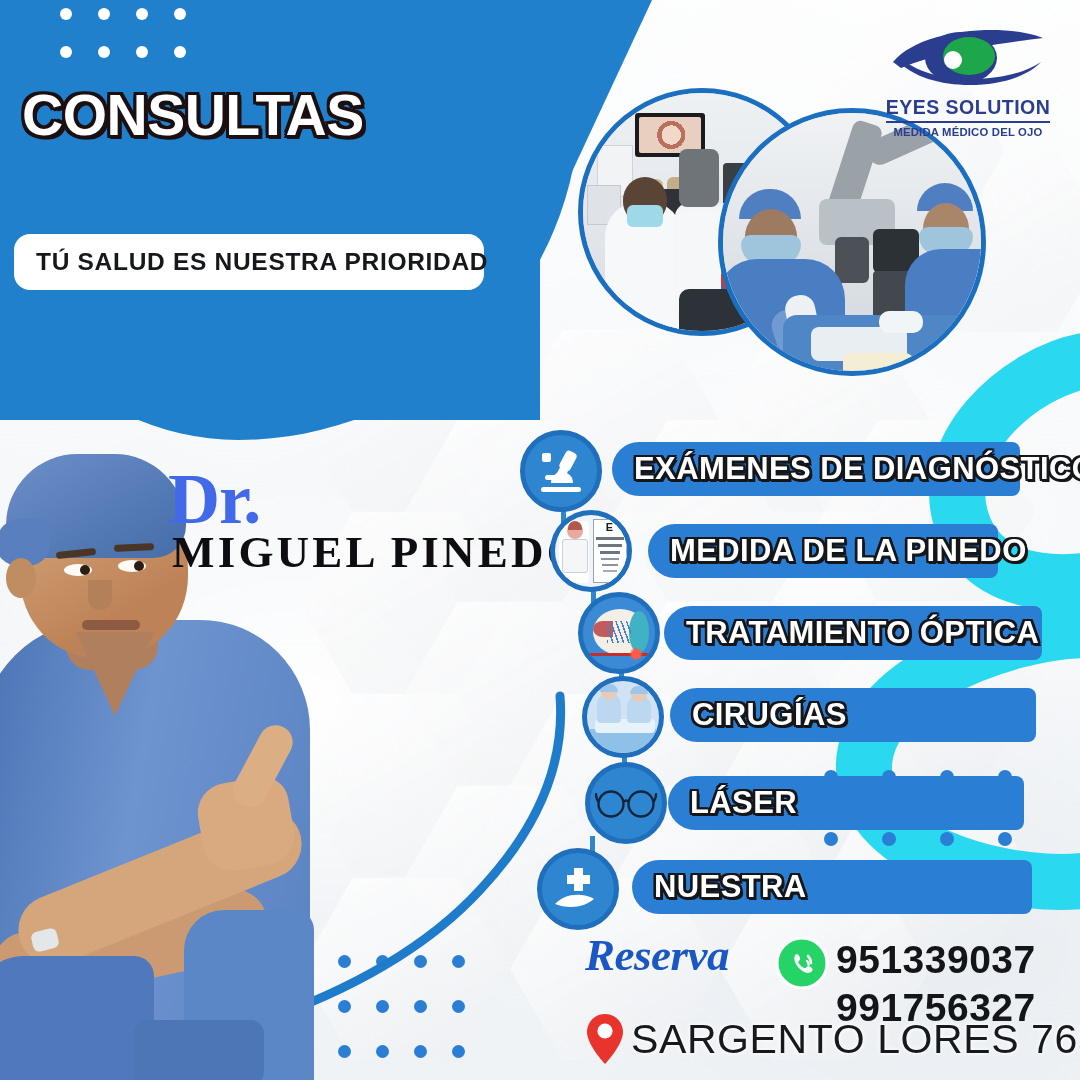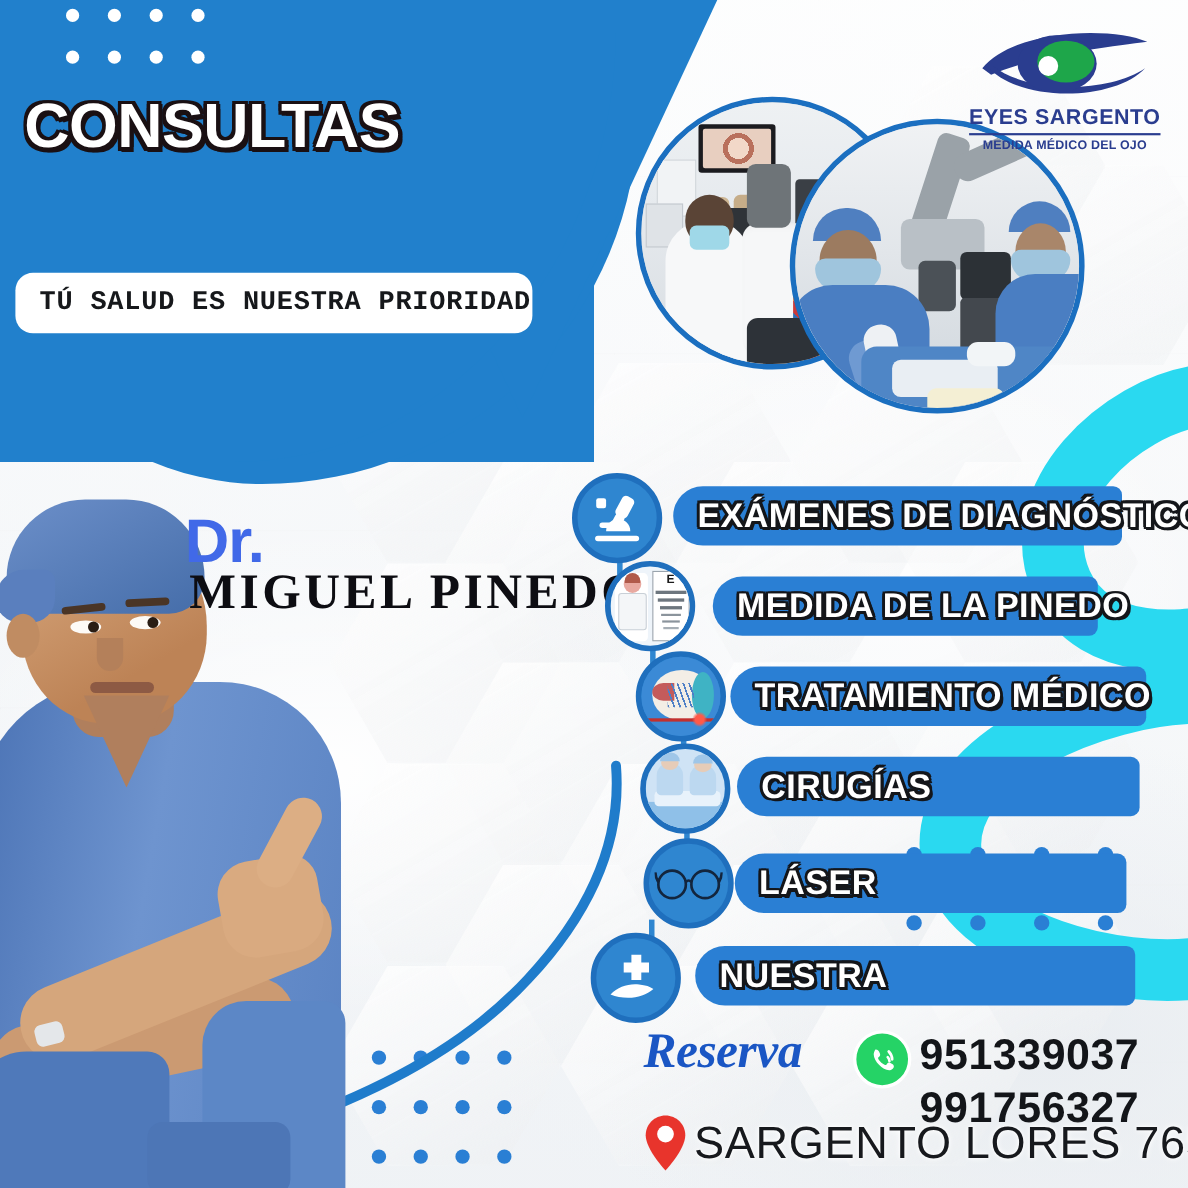--- a/index.html
+++ b/index.html
@@ -79,26 +79,25 @@
     text-transform:uppercase;
     font-family:"Liberation Sans", sans-serif;
     text-shadow:
       4px 4px 0 #1a1013, -3px -3px 0 #1a1013, 3px -3px 0 #1a1013,
       -3px 3px 0 #1a1013, 0 4px 0 #1a1013, 4px 0 0 #1a1013,
       0 -3px 0 #1a1013, -3px 0 0 #1a1013;
   }
   .headline .l2 { display:block; }
 
   .subpill {
-    position:absolute; left:14px; top:248px;
+    position:absolute; left:14px; top:234px;
     background:#ffffff;
     border-radius:16px;
     padding:14px 22px 14px 22px;
     width:470px;
-    font-family:Liberation Mono, monospace;
   }
   .subpill span {
     font-size:24.5px;
     font-weight:800;
     letter-spacing:.7px;
     color:#16181b;
     white-space:nowrap;
   }
 
   
@@ -127,23 +126,23 @@
     background:#cfd8e0;
   }
   .photo .inner { position:absolute; inset:0; }
 
   
   .swoosh { position:absolute; right:-10px; top:330px; width:300px; height:620px; }
 
   
   .drname { position:absolute; left:168px; top:466px; }
   .drname .dr {
-    font-size:56px; font-weight:800; color:#4169e8;
+    font-size:72px; font-weight:800; color:#4169e8;
     line-height:.92; letter-spacing:-1px;
-    font-family:Liberation Sans, sans-serif;
+    font-family:Liberation Serif, serif;
   }
   .drname .full {
     font-family:"Liberation Serif", serif;
     font-size:45px; font-weight:700; color:#0d0d12;
     letter-spacing:3.2px; line-height:1;
     margin-top:-2px; margin-left:4px;
   }
 
   
   .svc { position:absolute; }
@@ -356,21 +355,21 @@
   </div>
 
   <div class="logo">
     <svg width="170" height="78" viewBox="0 0 170 78">
       <path d="M10 46 C 40 10, 128 8, 160 22 C 128 26, 60 34, 18 52 Z" fill="#2a3d8f"></path>
       <path d="M14 44 C 44 78, 130 76, 158 46 C 126 68, 52 70, 20 44 Z" fill="#2a3d8f"></path>
       <ellipse cx="78" cy="42" rx="36" ry="26" fill="#2a3d8f"></ellipse>
       <ellipse cx="86" cy="40" rx="26" ry="19" fill="#1ea64a"></ellipse>
       <circle cx="70" cy="44" r="9" fill="#ffffff"></circle>
     </svg>
-    <span class="lname">EYES SARGENTO</span>
+    <span class="lname">EYES SOLUTION</span>
     <span class="lsub">MEDIDA MÉDICO DEL OJO</span>
   </div>
 
   <div style="position:absolute;left:-16px;top:440px;width:370px;height:640px;">
 
     <div style="position:absolute;left:-4px;top:180px;width:330px;height:460px;background:linear-gradient(100deg,#4a72b4 0%,#6e94cf 45%,#5a83c3 100%);border-radius:120px 110px 0 0;"></div>
 
     <div style="position:absolute;left:82px;top:150px;width:92px;height:80px;background:#b07f5d;border-radius:24px;"></div>
 
     <div style="position:absolute;left:36px;top:40px;width:168px;height:178px;background:linear-gradient(150deg,#d8a87e,#bd8356 70%);border-radius:50% 50% 46% 46%;"></div>
@@ -451,21 +450,21 @@
         <div style="position:absolute;left:45px;top:38px;width:20px;height:3px;background:#6d767e;"></div>
         <div style="position:absolute;left:46px;top:45px;width:18px;height:2px;background:#8b949c;"></div>
         <div style="position:absolute;left:47px;top:51px;width:16px;height:2px;background:#8b949c;"></div>
         <div style="position:absolute;left:48px;top:57px;width:14px;height:2px;background:#a6aeb5;"></div>
       </div>
     </div>
   </div>
 
   <div class="svc">
     <div class="bar" style="left:664px;top:606px;width:378px;padding-left:22px;">
-      <span>TRATAMIENTO MÉDICO</span>
+      <span>TRATAMIENTO ÓPTICA</span>
     </div>
     <div class="bubble" style="left:578px;top:592px;">
       <div style="position:relative;width:76px;height:76px;background:#3b8ad6;">
         <div style="position:absolute;left:10px;top:14px;width:54px;height:46px;background:#f3eee6;border-radius:50%;"></div>
         <div style="position:absolute;left:46px;top:16px;width:20px;height:42px;background:#3fb3c4;border-radius:50%;"></div>
         <div style="position:absolute;left:10px;top:26px;width:20px;height:16px;background:#c45b5b;border-radius:50% 0 0 50%;"></div>
         <div style="position:absolute;left:24px;top:26px;width:24px;height:22px;background:repeating-linear-gradient(70deg,#4e7fc6 0 1.5px,transparent 1.5px 5px);"></div>
         <div style="position:absolute;left:6px;top:58px;width:62px;height:3px;background:#c2302e;"></div>
         <div style="position:absolute;left:46px;top:52px;width:14px;height:14px;background:radial-gradient(circle,#ff5a48 0 40%,rgba(255,90,72,0) 70%);border-radius:50%;"></div>
       </div>

